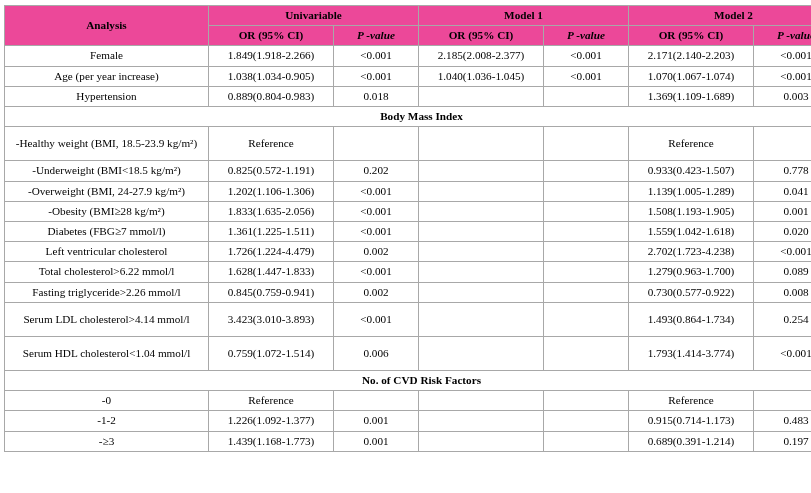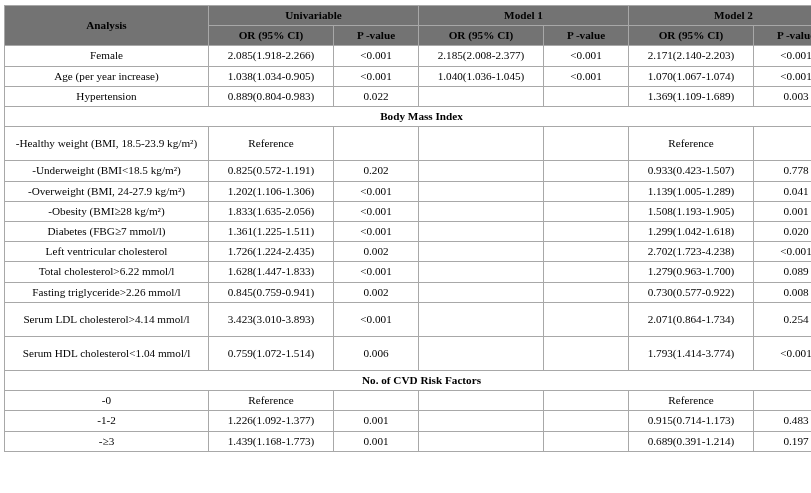--- a/index.html
+++ b/index.html
@@ -26,37 +26,37 @@
     color: #000000;
   }
   table.stats td, table.stats th {
     border: 1px solid #a8a8a8;
     text-align: center;
     vertical-align: middle;
     padding: 3px 3px;
     line-height: 1.18;
   }
   thead th {
-    background: #737373;
+    background: #ec4899;
     font-weight: bold;
   }
   .rowlabel {
     text-align: center;
   }
   .section-row td {
     background: #ffffff;
     font-weight: bold;
     text-align: center;
     padding: 4px 3px;
   }
   .analysis-col { width: 204px; }
   .or-col { width: 125px; }
   .p-col { width: 85px; }
   .tall { height: 34px; }
-  .italic { }
+  .italic { font-style: italic; }
   .empty { background: #ffffff; }
 </style>
 </head>
 <body>
 
 <div class="table-wrap">
   <table class="stats">
     <colgroup>
       <col class="analysis-col">
       <col class="or-col">
@@ -78,40 +78,40 @@
         <th class="italic">P -value</th>
         <th>OR (95% CI)</th>
         <th class="italic">P -value</th>
         <th>OR (95% CI)</th>
         <th class="italic">P -value</th>
       </tr>
     </thead>
     <tbody id="tbody">
         <tr>
           <td class="rowlabel">Female</td>
-          <td>2.085(1.918-2.266)</td>
+          <td>1.849(1.918-2.266)</td>
           <td>&lt;0.001</td>
           <td>2.185(2.008-2.377)</td>
           <td>&lt;0.001</td>
           <td>2.171(2.140-2.203)</td>
           <td>&lt;0.001</td>
         </tr>
         <tr>
           <td class="rowlabel">Age (per year increase)</td>
           <td>1.038(1.034-0.905)</td>
           <td>&lt;0.001</td>
           <td>1.040(1.036-1.045)</td>
           <td>&lt;0.001</td>
           <td>1.070(1.067-1.074)</td>
           <td>&lt;0.001</td>
         </tr>
         <tr>
           <td class="rowlabel">Hypertension</td>
           <td>0.889(0.804-0.983)</td>
-          <td>0.022</td>
+          <td>0.018</td>
           <td class="empty"></td>
           <td class="empty"></td>
           <td>1.369(1.109-1.689)</td>
           <td>0.003</td>
         </tr>
         <tr class="section-row">
           <td colspan="7">Body Mass Index</td>
         </tr>
         <tr class="tall">
           <td class="rowlabel">-Healthy weight (BMI, 18.5-23.9 kg/m²)</td>
@@ -148,26 +148,26 @@
           <td class="empty"></td>
           <td>1.508(1.193-1.905)</td>
           <td>0.001</td>
         </tr>
         <tr>
           <td class="rowlabel">Diabetes (FBG≥7 mmol/l)</td>
           <td>1.361(1.225-1.511)</td>
           <td>&lt;0.001</td>
           <td class="empty"></td>
           <td class="empty"></td>
-          <td>1.299(1.042-1.618)</td>
+          <td>1.559(1.042-1.618)</td>
           <td>0.020</td>
         </tr>
         <tr>
           <td class="rowlabel">Left ventricular cholesterol</td>
-          <td>1.726(1.224-2.435)</td>
+          <td>1.726(1.224-4.479)</td>
           <td>0.002</td>
           <td class="empty"></td>
           <td class="empty"></td>
           <td>2.702(1.723-4.238)</td>
           <td>&lt;0.001</td>
         </tr>
         <tr>
           <td class="rowlabel">Total cholesterol&gt;6.22 mmol/l</td>
           <td>1.628(1.447-1.833)</td>
           <td>&lt;0.001</td>
@@ -184,21 +184,21 @@
           <td class="empty"></td>
           <td>0.730(0.577-0.922)</td>
           <td>0.008</td>
         </tr>
         <tr class="tall">
           <td class="rowlabel">Serum LDL cholesterol&gt;4.14 mmol/l</td>
           <td>3.423(3.010-3.893)</td>
           <td>&lt;0.001</td>
           <td class="empty"></td>
           <td class="empty"></td>
-          <td>2.071(0.864-1.734)</td>
+          <td>1.493(0.864-1.734)</td>
           <td>0.254</td>
         </tr>
         <tr class="tall">
           <td class="rowlabel">Serum HDL cholesterol&lt;1.04 mmol/l</td>
           <td>0.759(1.072-1.514)</td>
           <td>0.006</td>
           <td class="empty"></td>
           <td class="empty"></td>
           <td>1.793(1.414-3.774)</td>
           <td>&lt;0.001</td>

